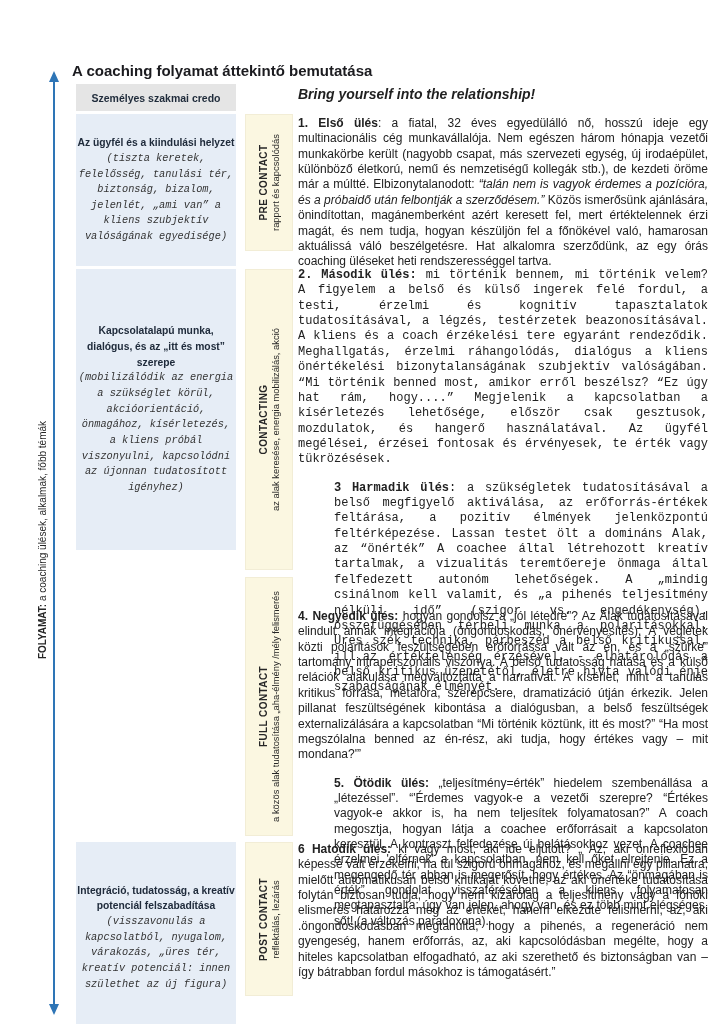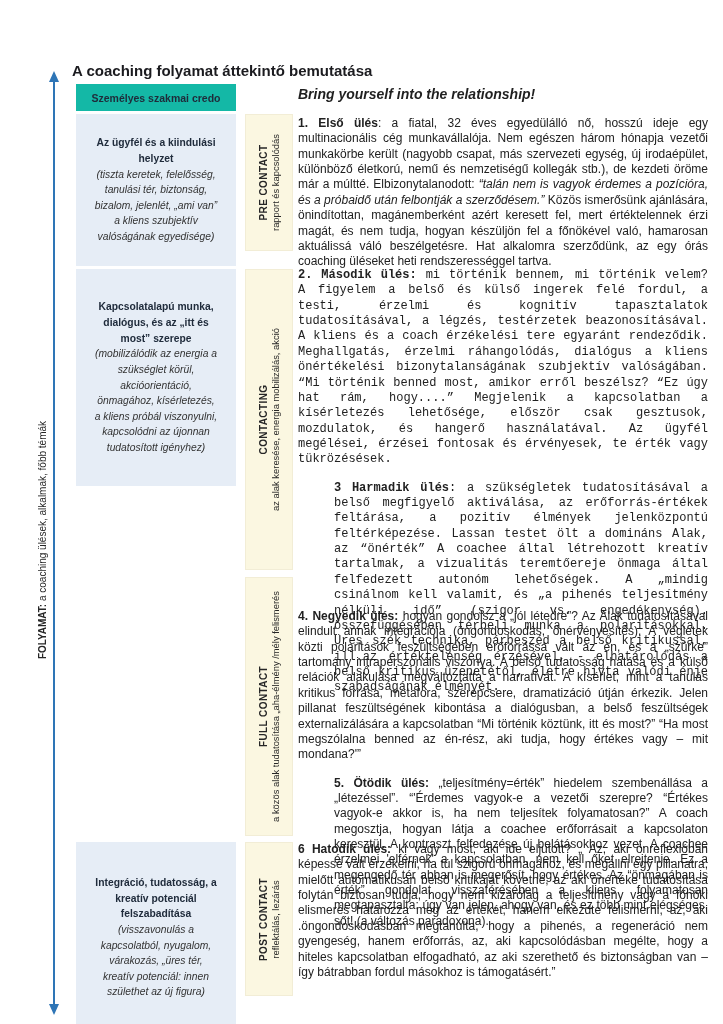--- a/index.html
+++ b/index.html
@@ -15,33 +15,33 @@
   .axis-head{position:absolute;width:0;height:0;border-left:5px solid transparent;border-right:5px solid transparent;}
   .axis-head.up{left:49px;top:71px;border-bottom:11px solid #2e75b6;}
   .axis-head.down{left:49px;top:1004px;border-top:11px solid #2e75b6;}
   .axis-label{
     position:absolute;left:42px;top:540px;transform:translate(-50%,-50%) rotate(-90deg);
     white-space:nowrap;font-size:10px;color:#262626;
   }
   .axis-label b{font-weight:bold;}
   
   .credo-box{
-    position:absolute;left:76px;top:84px;width:160px;height:27px;background:#14b8a6;
+    position:absolute;left:76px;top:84px;width:160px;height:27px;background:#e5e5e5;
     display:flex;align-items:center;justify-content:center;
     font-size:10.5px;font-weight:bold;color:#1f2b3a;text-align:center;
   }
   .stage-box{
     position:absolute;left:76px;width:160px;background:#e6edf6;
     display:flex;flex-direction:column;justify-content:center;align-items:center;
-    text-align:center;padding:6px 18px;box-sizing:border-box;
+    text-align:center;padding:6px 0;box-sizing:border-box;
     font-size:10.3px;line-height:1.52;color:#2b2b2b;
   }
   .stage-title{font-weight:bold;color:#202c3c;}
   .stage-title2{font-weight:bold;font-style:italic;color:#202c3c;}
-  .stage-detail{font-style:italic;color:#333333;}
+  .stage-detail{font-style:italic;color:#333333;font-family:Liberation Mono, monospace;}
   
   .phase-box{
     position:absolute;left:245px;width:48px;background:#fbf7e1;border:1px solid #f2edd6;
     box-sizing:border-box;display:flex;align-items:center;justify-content:center;overflow:visible;
   }
   .phase-inner{transform:rotate(-90deg);text-align:center;white-space:nowrap;color:#262626;}
   .phase-name{font-weight:bold;font-size:10px;letter-spacing:.4px;}
   .phase-sub{font-size:9.4px;margin-top:1px;}
   
   .motto{position:absolute;left:298px;top:86px;width:410px;font-size:14px;font-style:italic;font-weight:600;color:#1f1f1f;}
@@ -65,21 +65,21 @@
 
   <div class="credo-box">
     <span>Személyes szakmai credo</span>
   </div>
   <div class="motto">Bring yourself into the relationship!</div>
 
   <div class="stage-box" style="top:114px;height:152px;">
     <div class="stage-title">Az ügyfél és a kiindulási helyzet</div>
     <div class="stage-detail">(tiszta keretek, felelősség, tanulási tér, biztonság, bizalom, jelenlét, „ami van” a kliens szubjektív valóságának egyedisége)</div>
   </div>
-  <div class="stage-box" style="top:269px;height:217px;">
+  <div class="stage-box" style="top:269px;height:281px;">
     <div class="stage-title">Kapcsolatalapú munka, dialógus, és az „itt és most” szerepe</div>
     <div class="stage-detail">(mobilizálódik az energia a szükséglet körül, akcióorientáció, önmagához, kísérletezés, a kliens próbál viszonyulni, kapcsolódni az újonnan tudatosított igényhez)</div>
   </div>
   <div class="stage-box" style="top:842px;height:191px;">
     <div class="stage-title">Integráció, tudatosság, a kreatív potenciál felszabadítása</div>
     <div class="stage-detail">(visszavonulás a kapcsolatból, nyugalom, várakozás, „üres tér, kreatív potenciál: innen születhet az új figura)</div>
   </div>
 
   <div class="phase-box" style="top:114px;height:137px;">
     <div class="phase-inner">

